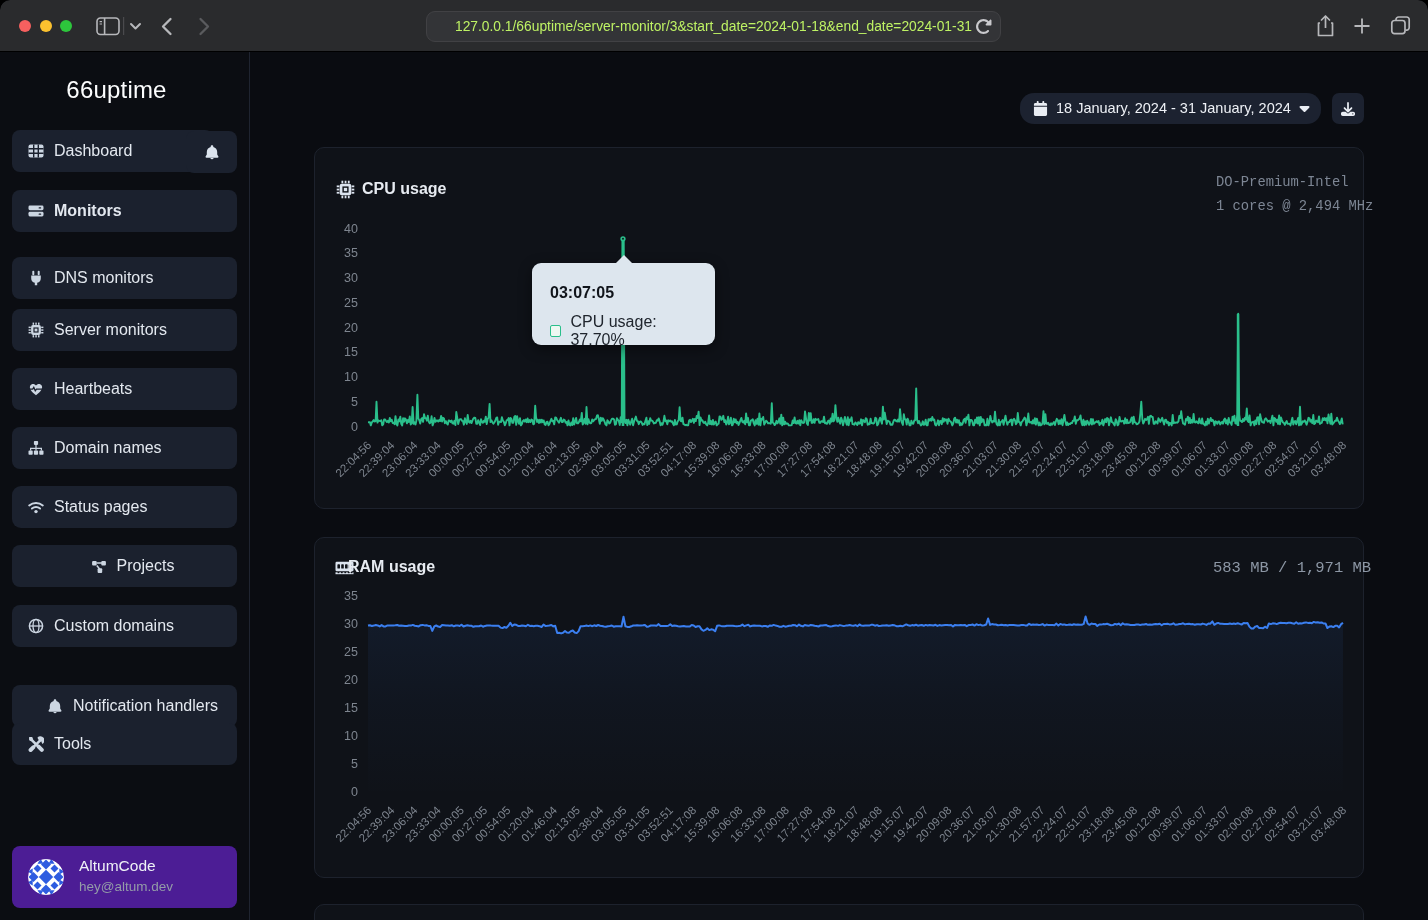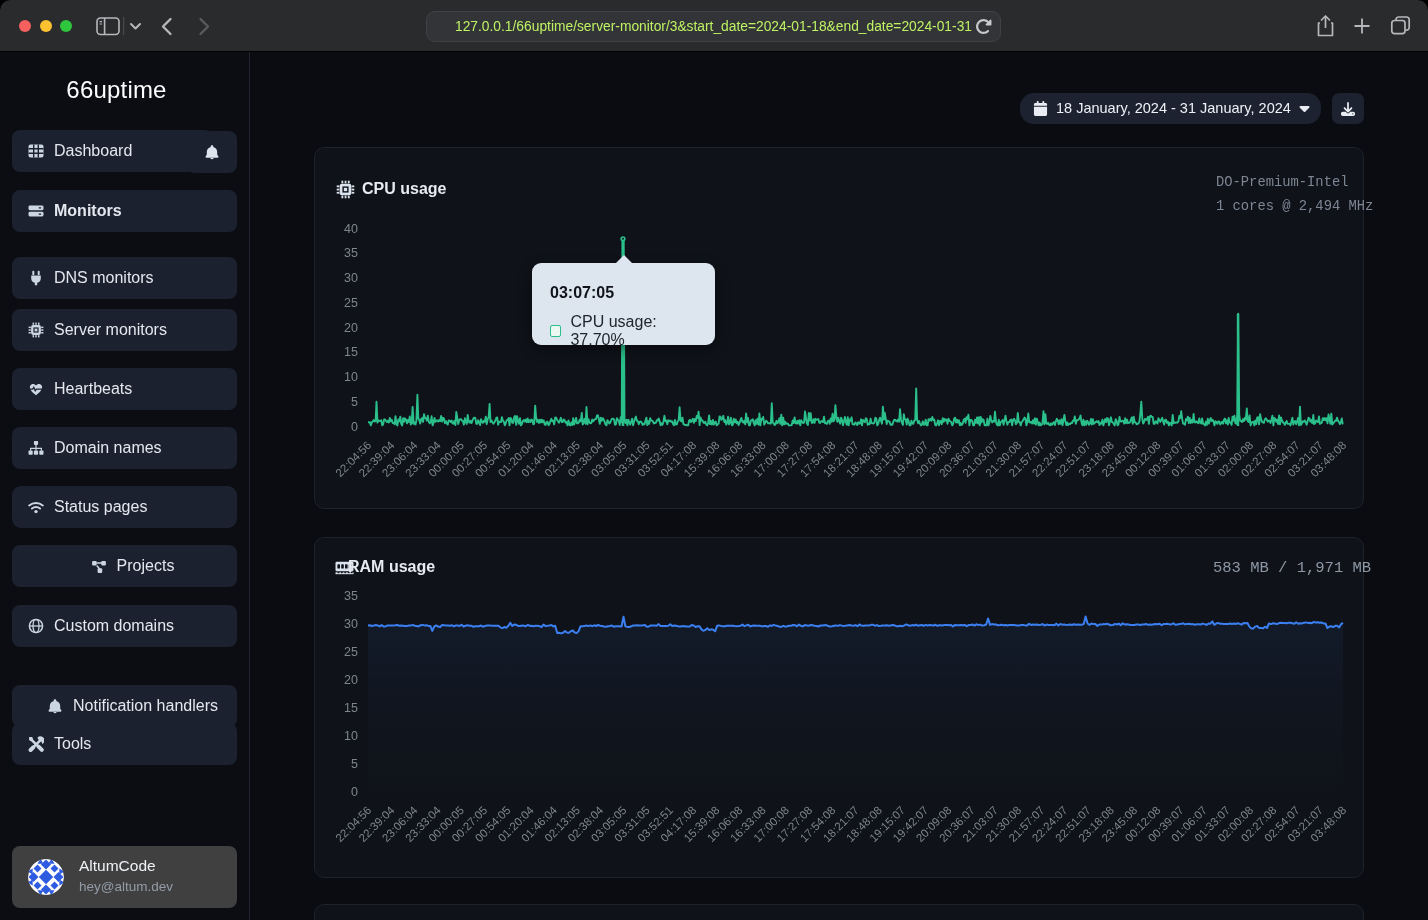--- a/index.html
+++ b/index.html
@@ -10,21 +10,21 @@
 .dot { position:absolute; top:20px; width:12px; height:12px; border-radius:50%; }
 .chrome svg { position:absolute; }
 .urlbar { position:absolute; left:426px; top:11px; width:575px; height:31px; background:#333437; border:1px solid #414144; border-radius:9px; color:#bef264; font-size:13.8px; line-height:29px; text-align:center; }
 .urlbar .reload { position:absolute; right:8px; top:6px; }
 
 .sidebar { position:absolute; top:52px; left:0; width:250px; height:868px; background:#0b0d12; border-right:1px solid #1f2430; }
 .brand { position:absolute; top:24px; left:0; width:233px; text-align:center; color:#fcfdfe; font-size:24px; letter-spacing:0.2px; }
 .nav-item { position:absolute; left:12px; width:225px; height:42px; background:#1b212e; border-radius:8px; color:#e3e8ef; font-size:16px; display:flex; align-items:center; }
 .nav-item .ic { width:16px; margin-left:16px; margin-right:10px; display:flex; justify-content:center; }
 .bell-btn { position:absolute; left:186px; width:51px; height:42px; background:#1b212e; border-radius:8px; display:flex; align-items:center; justify-content:center; }
-.usercard { position:absolute; left:12px; top:794px; width:225px; height:62px; background:#404040; border-radius:8px; }
+.usercard { position:absolute; left:12px; top:794px; width:225px; height:62px; background:#4c1d95; border-radius:8px; }
 .avatar { position:absolute; left:16px; top:13px; width:36px; height:36px; border-radius:50%; overflow:hidden; }
 .uname { position:absolute; left:67px; top:11px; font-size:15.5px; color:#eef1f6; }
 .uemail { position:absolute; left:67px; top:33px; font-size:13.5px; color:#949ca8; }
 
 .main { position:absolute; top:52px; left:250px; width:1178px; height:868px; background:#0a0c11; }
 .btn-date { position:absolute; left:770px; top:41px; width:301px; height:31px; background:#1c2230; border-radius:14px; color:#eef1f6; font-size:14.5px; }
 .btn-dl { position:absolute; left:1082px; top:41px; width:32px; height:31px; background:#1c2230; border-radius:7px; display:flex; align-items:center; justify-content:center; }
 .card { position:absolute; left:64px; width:1050px; background:#0f1218; border:1px solid #1d222d; border-radius:10px; }
 .card-title { position:absolute; font-size:16px; font-weight:bold; color:#e7ebf1; }
 .card-sub { position:absolute; font-size:13.8px; color:#7d8694; line-height:23.5px; text-align:left;font-family:Liberation Mono, monospace; }

